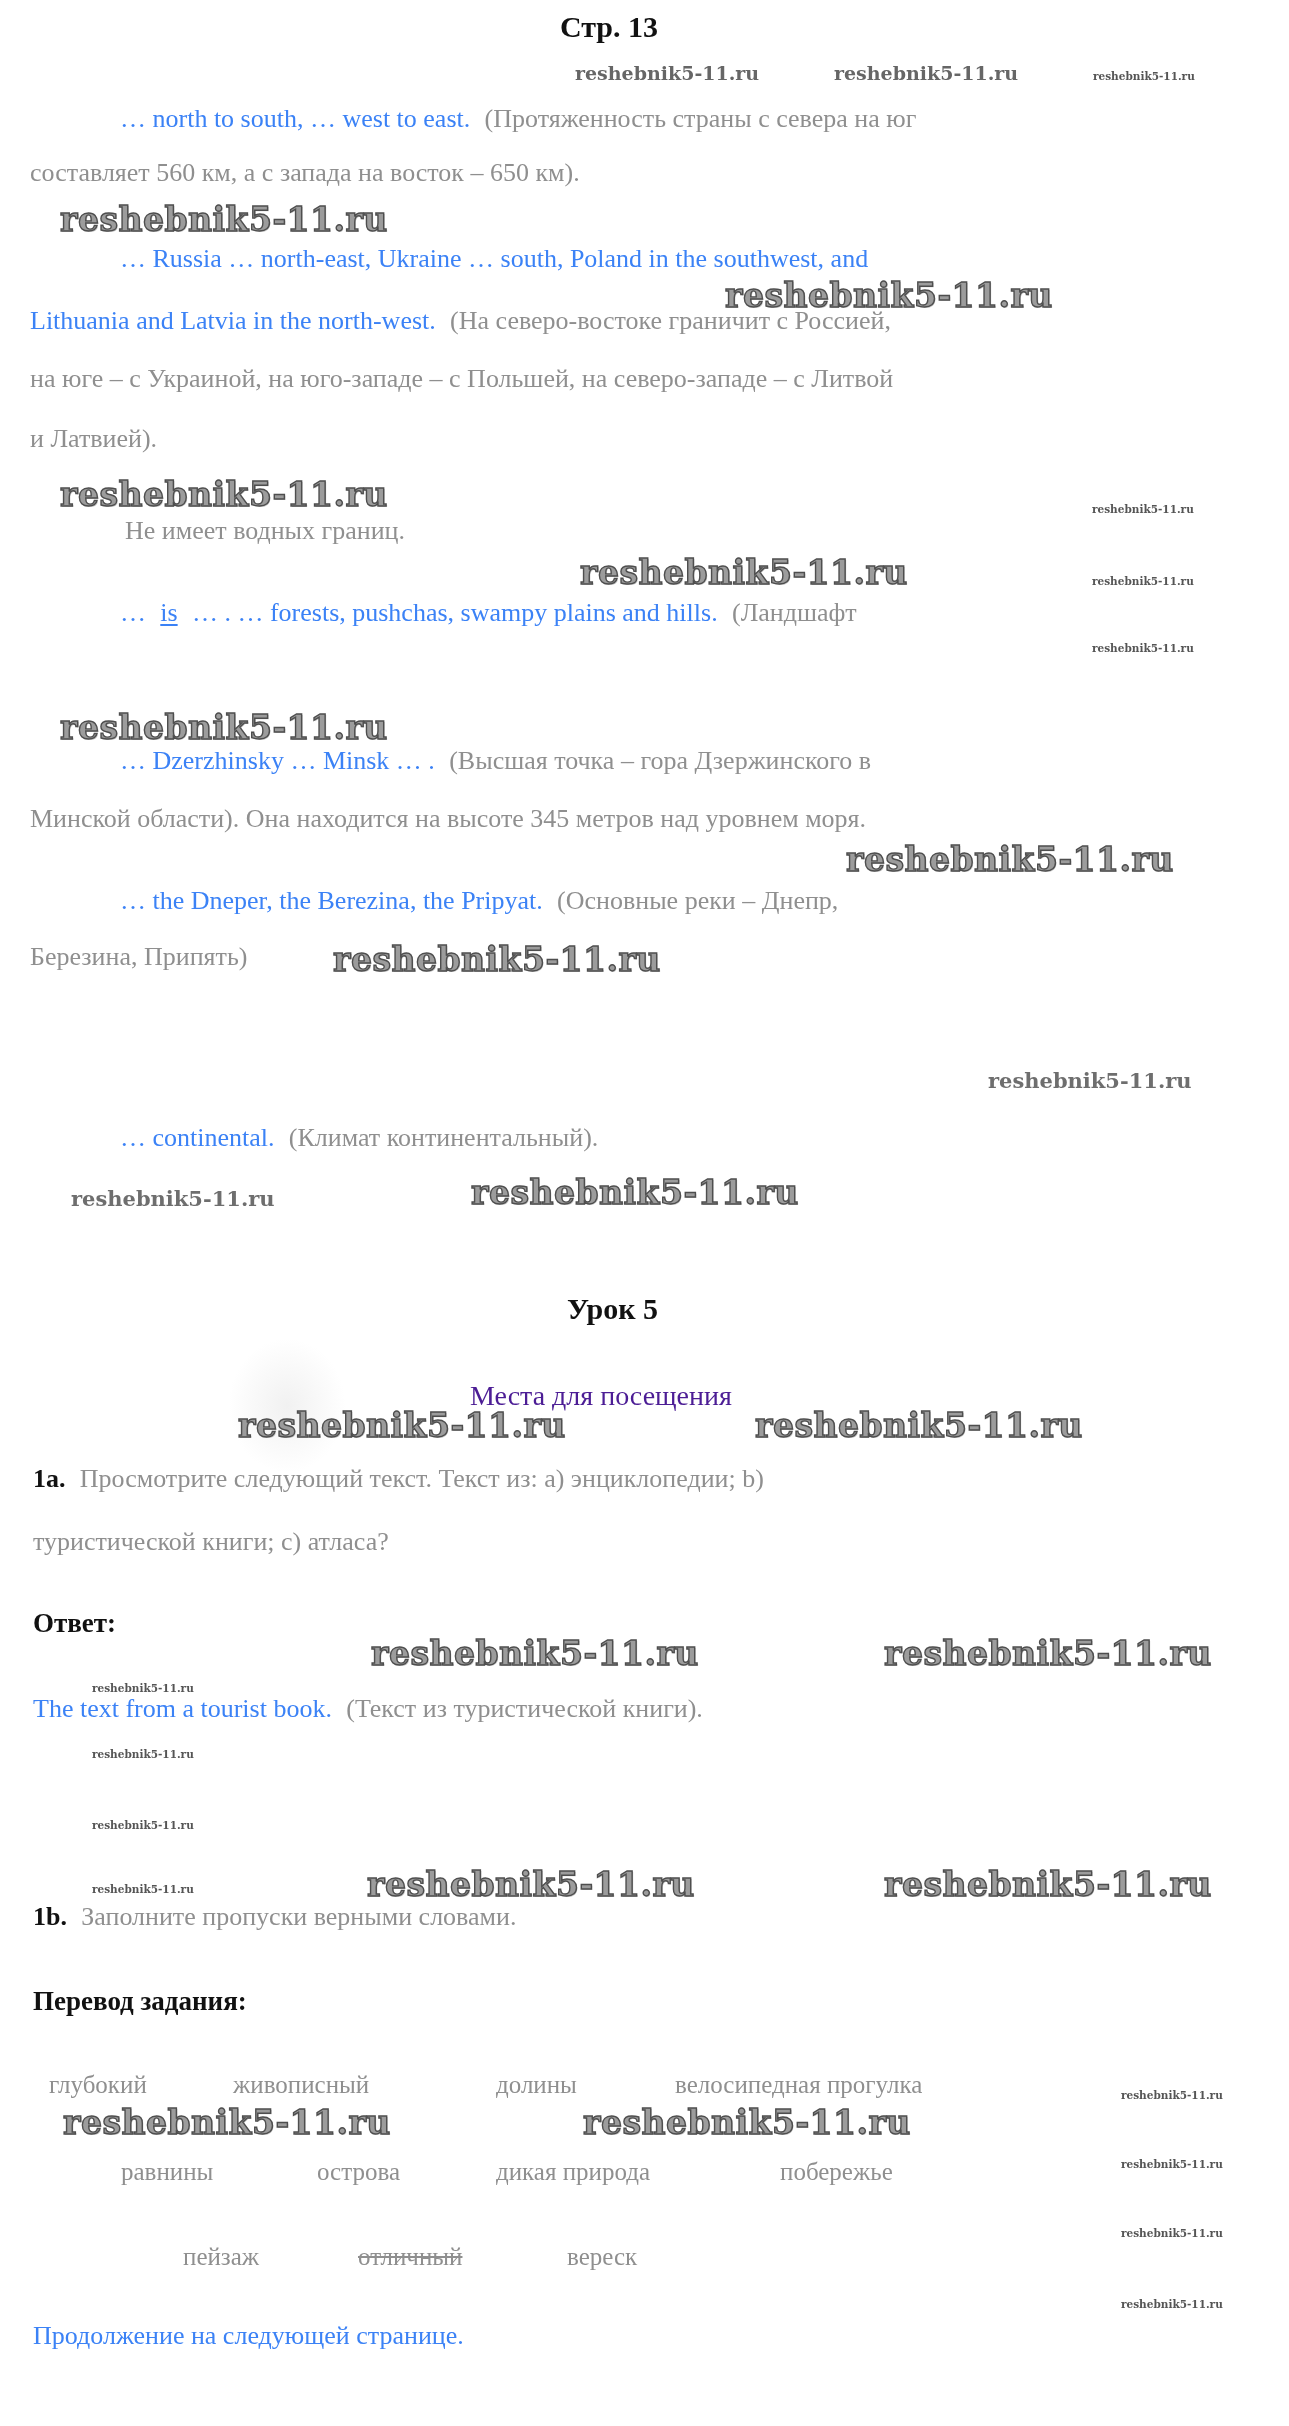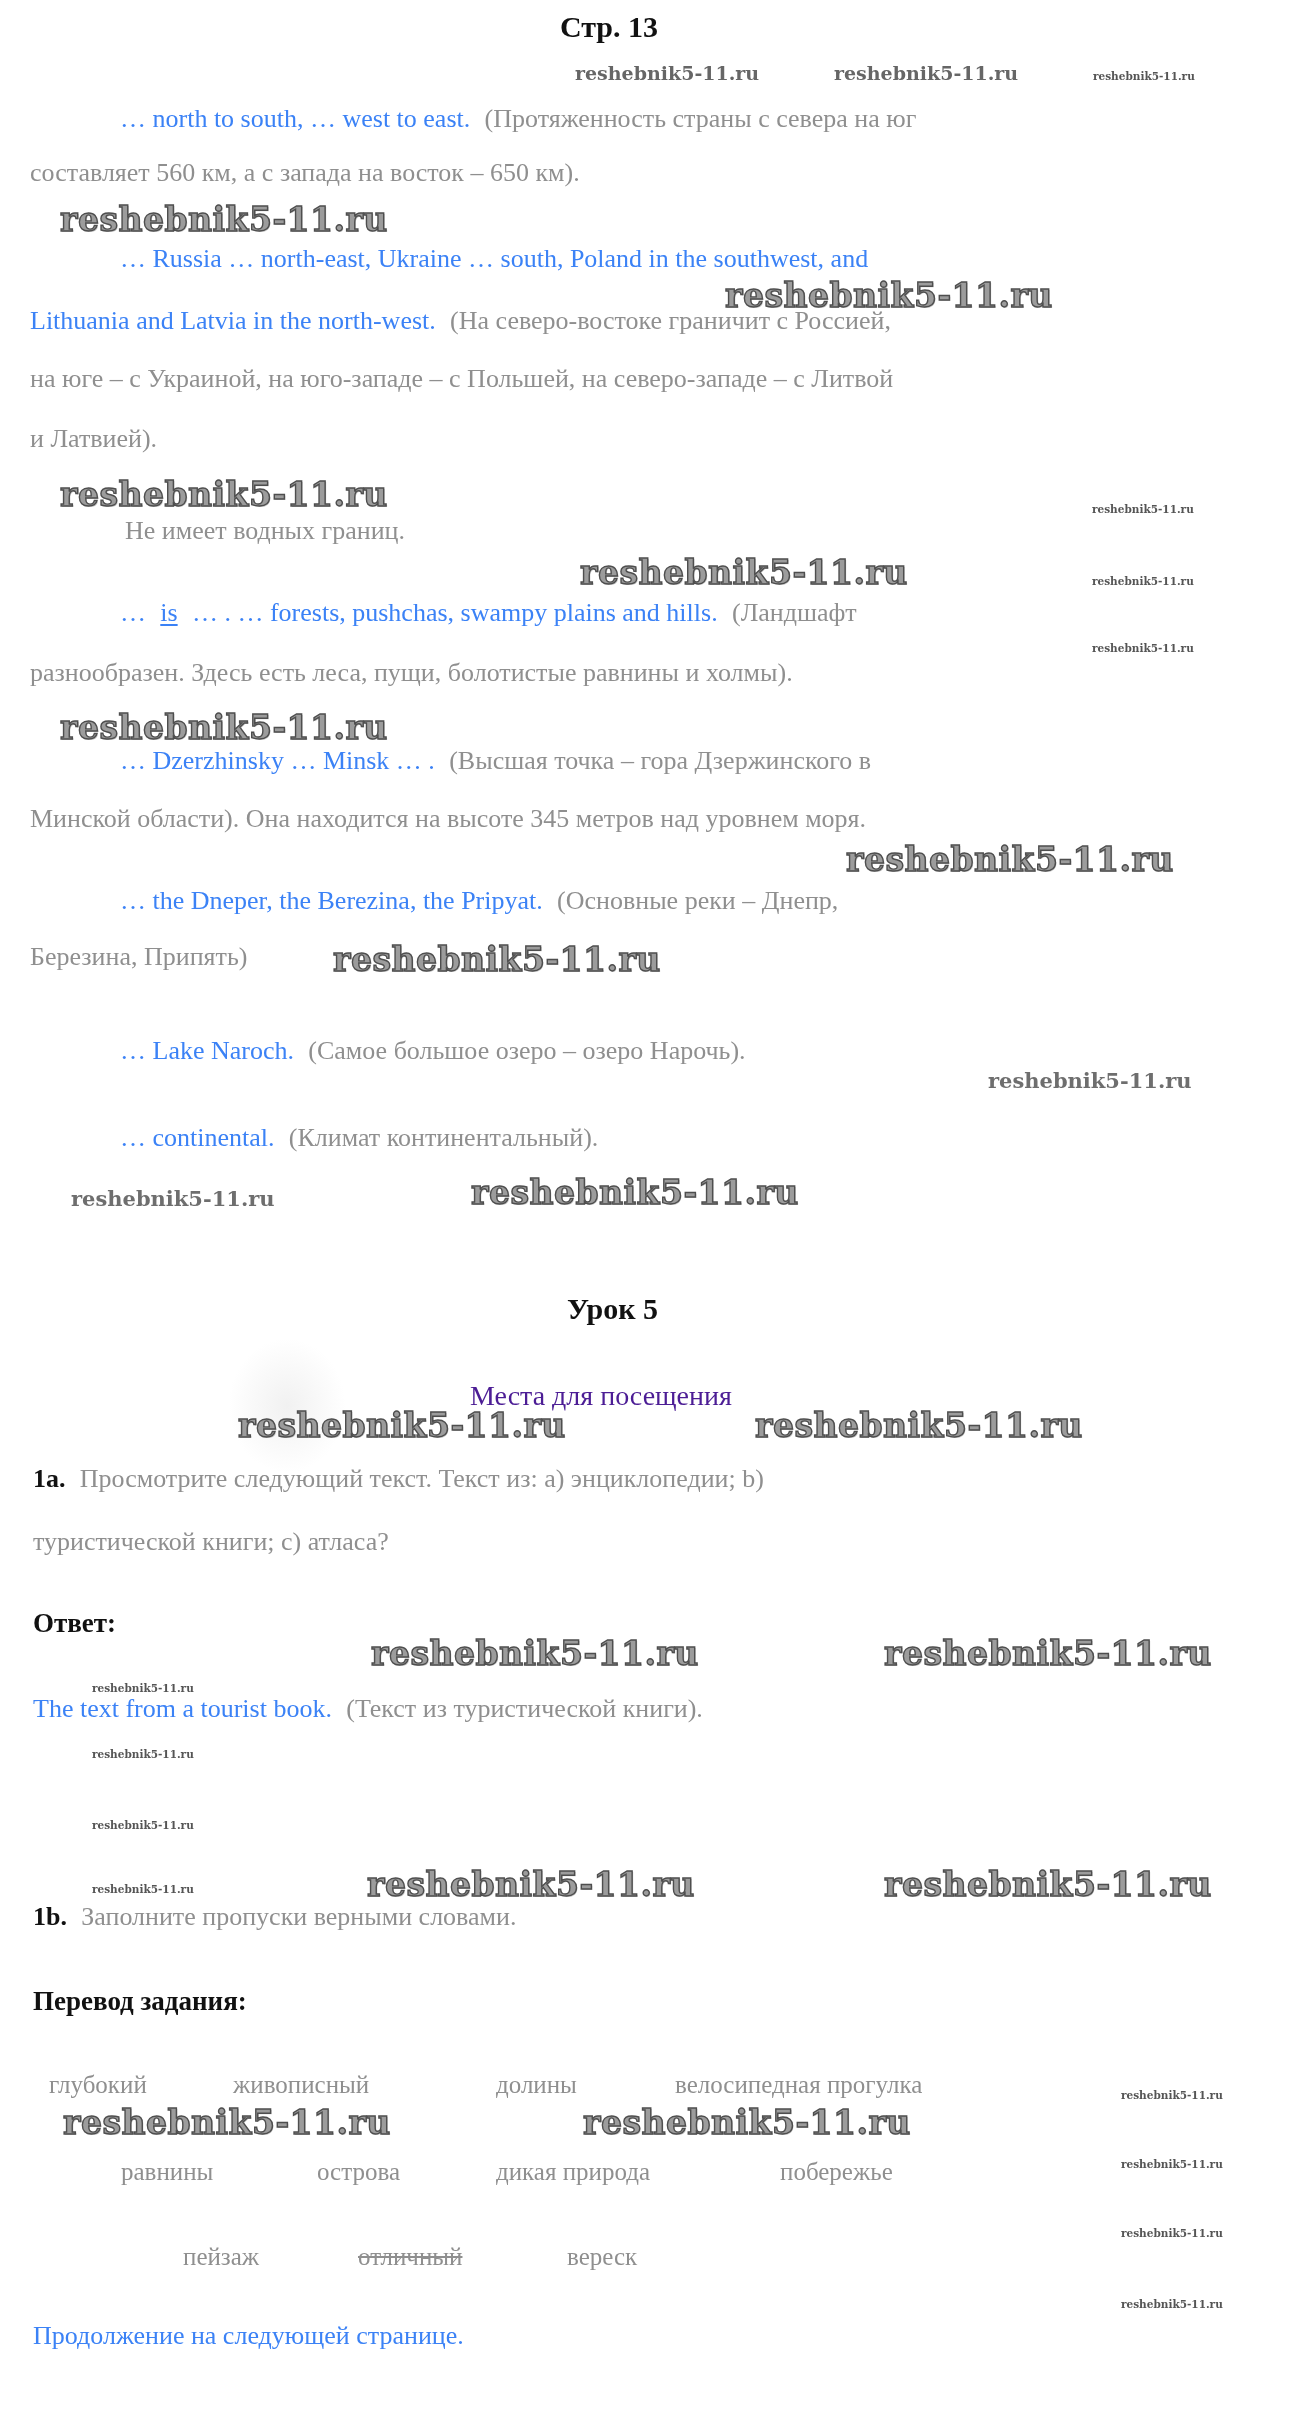--- a/index.html
+++ b/index.html
@@ -99,23 +99,20 @@
   <span class="wm wm-big" style="left:580px;top:553px">reshebnik5-11.ru</span>
   <span class="wm wm-small" style="left:1092px;top:575px">reshebnik5-11.ru</span>
 
   <div class="line" style="left:120px;top:598px">
     <span class="b">…</span>
     <span class="b u">is</span>
     <span class="b">… . … forests, pushchas, swampy plains and hills.</span>
     <span class="g">(Ландшафт</span>
   </div>
   <span class="wm wm-small" style="left:1092px;top:642px">reshebnik5-11.ru</span>
-  <div class="line" style="left:30px;top:658px">
-    <span class="g">разнообразен. Здесь есть леса, пущи, болотистые равнины и холмы).</span>
-  </div>
 
   <span class="wm wm-big" style="left:60px;top:708px">reshebnik5-11.ru</span>
 
   <div class="line" style="left:120px;top:746px">
     <span class="b">… Dzerzhinsky … Minsk … .</span>
     <span class="g">(Высшая точка – гора Дзержинского в</span>
   </div>
   <div class="line" style="left:30px;top:804px">
     <span class="g">Минской области). Она находится на высоте 345 метров над уровнем моря.</span>
   </div>
@@ -124,24 +121,20 @@
 
   <div class="line" style="left:120px;top:886px">
     <span class="b">… the Dneper, the Berezina, the Pripyat.</span>
     <span class="g">(Основные реки – Днепр,</span>
   </div>
   <div class="line" style="left:30px;top:942px">
     <span class="g">Березина, Припять)</span>
   </div>
   <span class="wm wm-big" style="left:333px;top:940px">reshebnik5-11.ru</span>
 
-  <div class="line" style="left:120px;top:1036px">
-    <span class="b">… Lake Naroch.</span>
-    <span class="g">(Самое большое озеро – озеро Нарочь).</span>
-  </div>
   <span class="wm wm-med2" style="left:988px;top:1068px">reshebnik5-11.ru</span>
 
   <div class="line" style="left:120px;top:1123px">
     <span class="b">… continental.</span>
     <span class="g">(Климат континентальный).</span>
   </div>
 
   <span class="wm wm-big" style="left:471px;top:1173px">reshebnik5-11.ru</span>
   <span class="wm wm-med2" style="left:71px;top:1186px">reshebnik5-11.ru</span>
 

